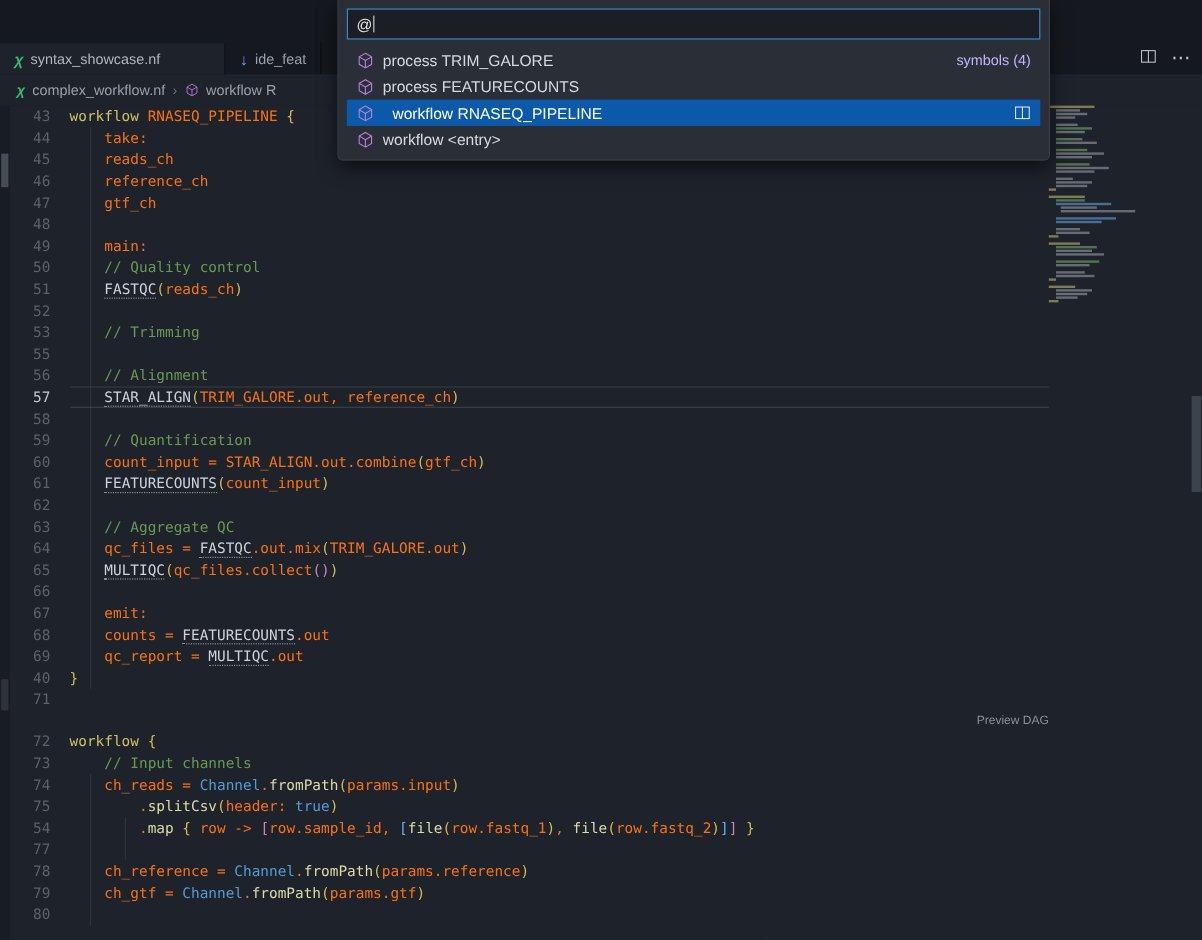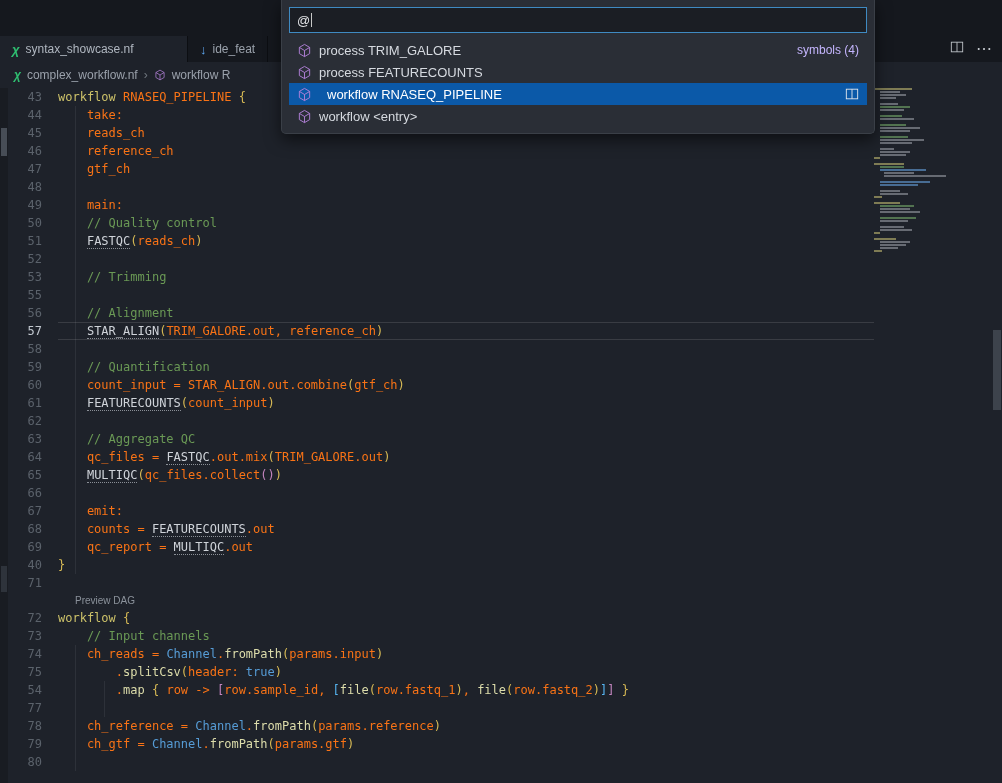--- a/index.html
+++ b/index.html
@@ -21,21 +21,21 @@
   .nf-glyph{color:#2fbf71;font-weight:bold;font-style:italic;}
 
   
   #editor{position:absolute;top:88px;left:0;right:0;bottom:0;background:#1e222a;}
   #code{position:absolute;top:0;left:0;right:128px;}
   .row{display:flex;height:18px;line-height:18px;font-family:"DejaVu Sans Mono",monospace;font-size:12px;}
   .ln{width:58px;flex:none;text-align:right;padding-right:16px;box-sizing:border-box;color:#5b626b;}
   .lc{flex:1;white-space:pre;color:#cfd3d9;}
   .row.cur .ln{color:#c2c8d0;}
   .row.cur .lc{box-shadow:inset 0 1px 0 rgba(255,255,255,.12),inset 0 -1px 0 rgba(255,255,255,.12);}
-  .lens-row{height:17px;line-height:17px;font-size:10px;color:#8b929b;padding-left:75px;}
+  .lens-row{height:17px;line-height:17px;font-size:10px;color:#8b929b;padding-left:75px;text-align:right;}
   .t-kw{color:#cdc269;}
   .t-cm{color:#6a9955;}
   .t-pl{color:#f97316;}
   .t-bl{color:#569cd6;}
   .t-fn{color:#dcdcaa;}
   .t-b1{color:#d7ba55;}
   .t-b2{color:#c586c0;}
   .t-b3{color:#56b6f2;}
   .t-u{color:#cfd3d9;border-bottom:1px dotted #8a8f96;}
 

